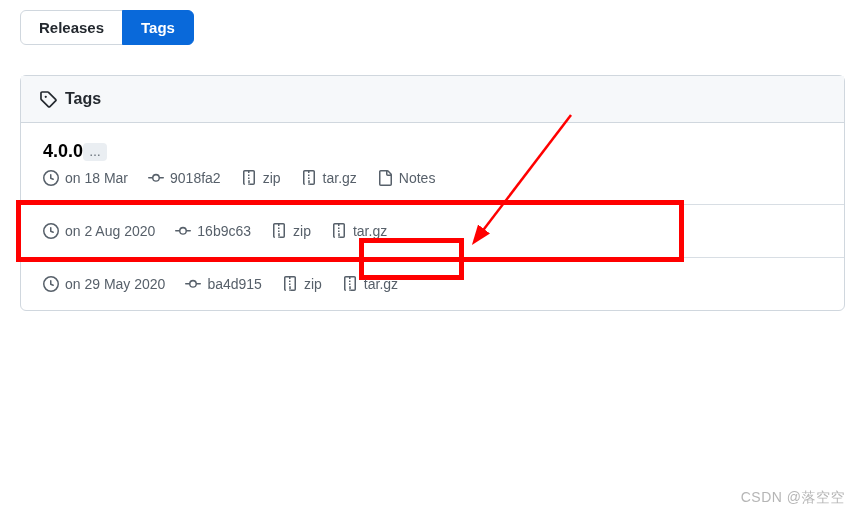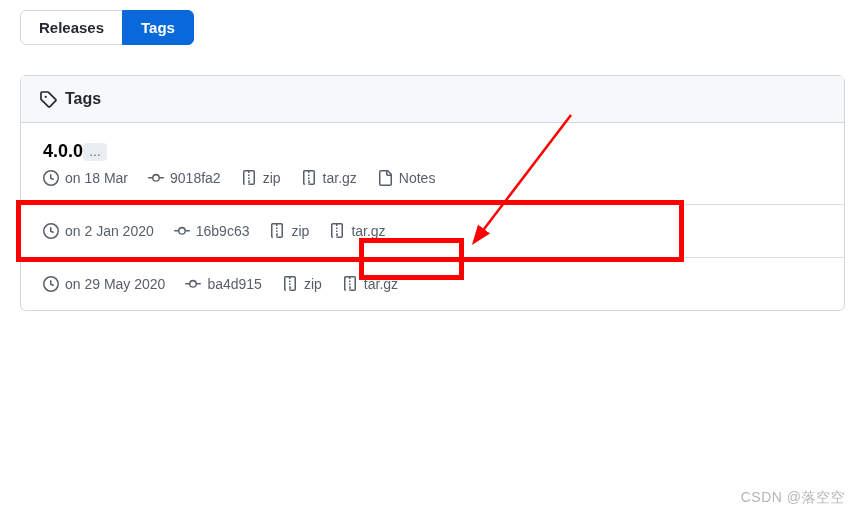--- a/index.html
+++ b/index.html
@@ -145,21 +145,21 @@
   </div>
 
   <div class="entry" id="entry-1">
     <div class="meta-row">
       <span class="meta-item">
         <span class="icon">
           <svg width="16" height="16" viewBox="0 0 16 16">
               <path d="M8 0a8 8 0 1 1 0 16A8 8 0 0 1 8 0ZM1.5 8a6.5 6.5 0 1 0 13 0 6.5 6.5 0 0 0-13 0Zm7-3.25v2.992l2.028.812a.75.75 0 0 1-.557 1.392l-2.5-1A.75.75 0 0 1 7 8.25v-3.5a.75.75 0 0 1 1.5 0Z"></path>
             </svg>
         </span>
-        <span>on 2 Jan 2020</span>
+        <span>on 2 Aug 2020</span>
       </span>
       <span class="meta-item">
         <span class="icon">
           <svg width="16" height="16" viewBox="0 0 16 16">
               <path d="M11.93 8.5a4.002 4.002 0 0 1-7.86 0H.75a.75.75 0 0 1 0-1.5h3.32a4.002 4.002 0 0 1 7.86 0h3.32a.75.75 0 0 1 0 1.5ZM8 10.5a2.5 2.5 0 1 0 0-5 2.5 2.5 0 0 0 0 5Z"></path>
             </svg>
         </span>
         <span>16b9c63</span>
       </span>
       <span class="meta-item">

